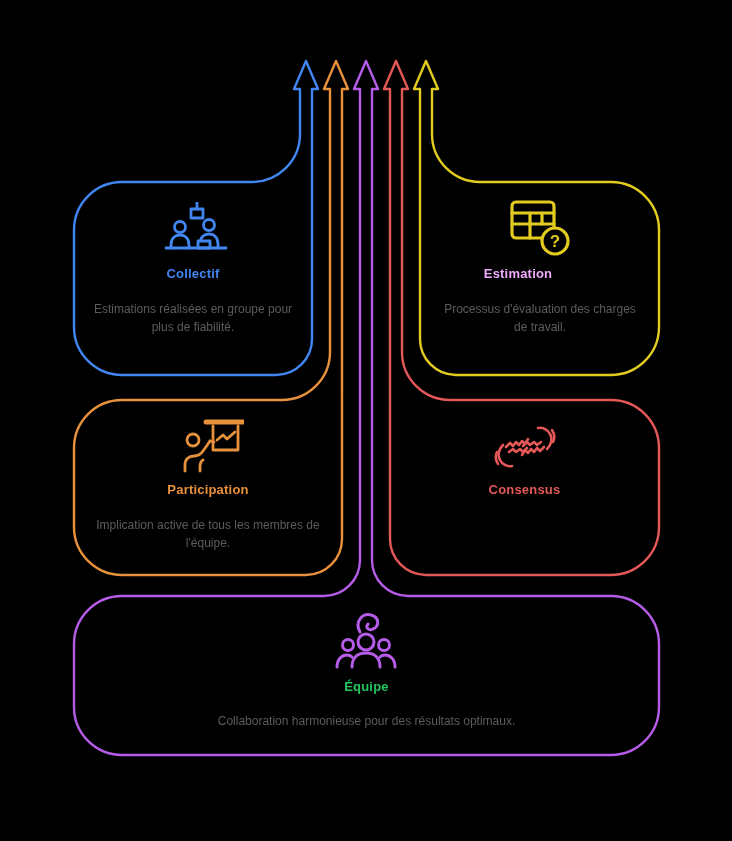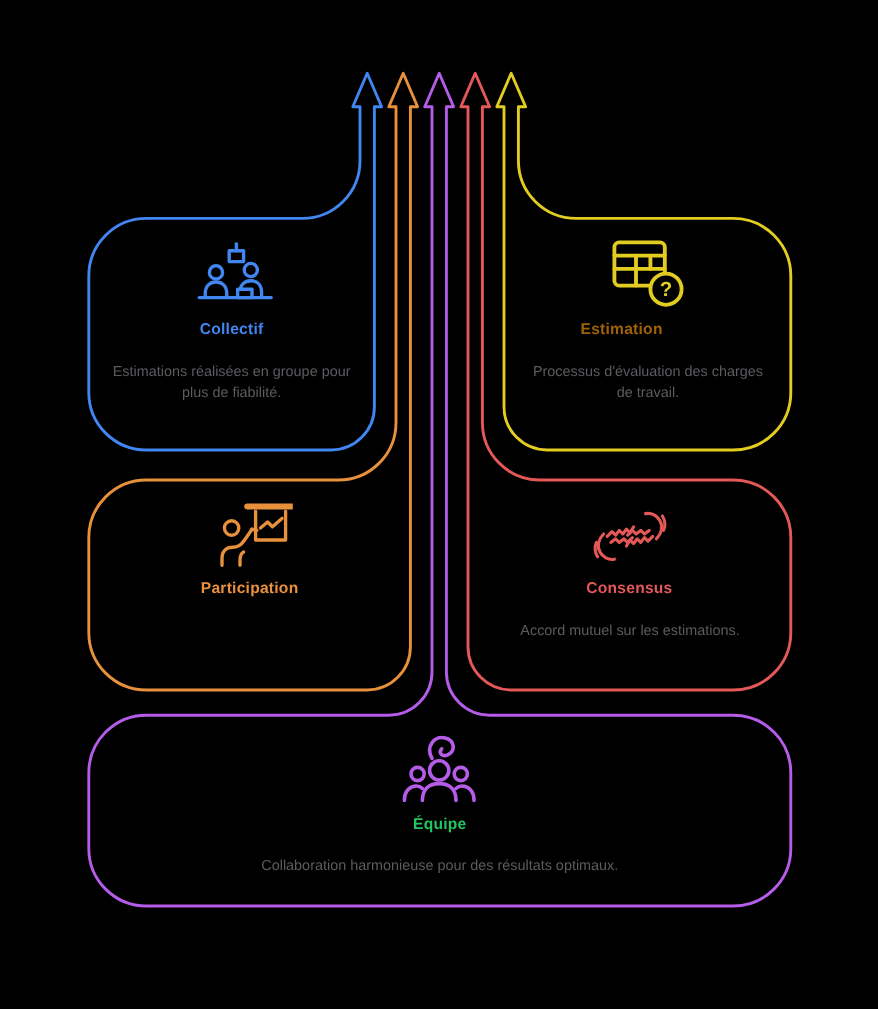--- a/index.html
+++ b/index.html
@@ -61,50 +61,50 @@
     <g fill="none" stroke-width="3.2" stroke-linecap="round" stroke-linejoin="round" stroke="#e3cc20">
       <rect x="3" y="4" width="42" height="36" rx="4"></rect>
       <path d="M3 15 H45"></path>
         <path d="M3 26 H45"></path>
         <path d="M21 15 V40"></path>
         <path d="M33 15 V26"></path>
       <circle cx="46" cy="43" r="13" fill="#000"></circle>
     </g>
     <text x="46" y="49" text-anchor="middle" font-size="17" font-weight="bold" font-family="Liberation Sans, sans-serif" fill="#e3cc20">?</text>
   </svg>
-  <div class="card-title" style="left: 420px; top: 266px; width: 196px; color: #a16207;">Estimation</div>
+  <div class="card-title" style="left: 420px; top: 266px; width: 196px; color: #f0abfc;">Estimation</div>
   <div class="card-desc" style="left: 440px; top: 300px; width: 200px; color: rgb(90, 92, 96);">Processus d'évaluation des charges de travail.</div>
 
   <svg class="icon" style="left:180px;top:419px" width="64" height="54" viewBox="0 0 64 54">
     <g fill="none" stroke-width="2.8" stroke-linecap="round" stroke-linejoin="round" stroke="#e8913c">
       <path d="M26 3 H63" stroke-width="5"></path>
       <path d="M33 7 V31 H58 V7"></path>
       <path d="M37 21 L43 16 L47 20 L55 13"></path>
       <circle cx="13" cy="21" r="6"></circle>
       <path d="M5 52 V46 C5 40 9 37 14 37 C18 37 21 35 23 32 C26 28 28 25 30 22"></path>
       <path d="M20 52 V48 C20 44 21 42 23 41"></path>
       <path d="M30 22 l4 1"></path>
     </g>
   </svg>
   <div class="card-title" style="left: 74px; top: 482px; width: 268px; color: rgb(232, 145, 60);">Participation</div>
+  <div class="card-desc" style="left: 88px; top: 516px; width: 240px; color: rgb(90, 92, 96);">Implication active de tous les membres de l'équipe.</div>
 
   <svg class="icon" style="left:493px;top:419px" width="64" height="56" viewBox="0 0 64 56">
     <g fill="none" stroke-width="2.6" stroke-linecap="round" stroke-linejoin="round" stroke="#e45858">
       <path d="M10 26 C6 30 4 36 7 41 C9 45 14 48 19 47"></path>
       <path d="M4 33 C2 37 3 42 5 45"></path>
       <path d="M13 28 L17 24 L20 27 L23 23 L26 26 L29 22 L32 25 L35 20"></path>
       <path d="M16 33 L20 30 L23 33 L27 30 L30 33 L34 29"></path>
       <path d="M54 30 C58 26 60 20 57 15 C55 11 50 8 45 9"></path>
       <path d="M60 23 C62 19 61 14 59 11"></path>
       <path d="M51 28 L47 32 L44 29 L41 33 L38 30 L35 34 L32 31 L29 36"></path>
       <path d="M48 23 L44 26 L41 23 L37 26 L34 23 L30 27"></path>
     </g>
   </svg>
   <div class="card-title" style="left: 390px; top: 482px; width: 269px; color: rgb(228, 88, 88);">Consensus</div>
-  <div class="card-desc" style="left: 405px; top: 516px; width: 240px; color: rgb(90, 92, 96);">Accord mutuel sur les estimations.</div>
 
   <svg class="icon" style="left:335px;top:613px" width="64" height="58" viewBox="0 0 64 58">
     <g fill="none" stroke-width="3" stroke-linecap="round" stroke-linejoin="round" stroke="#b55ce8">
       <path d="M25 19 C19 8 28 0 36 2 C44 4 45 13 38 16 C34 18 30 15 33 11"></path>
       <circle cx="31" cy="29" r="8"></circle>
       <circle cx="13" cy="32" r="5.5"></circle>
       <circle cx="49" cy="32" r="5.5"></circle>
       <path d="M17 54 C17 44 23 40 31 40 C39 40 45 44 45 54"></path>
       <path d="M2 54 C2 46 7 42 12 42 C14 42 16 43 17 44"></path>
       <path d="M45 44 C46 43 48 42 50 42 C55 42 60 46 60 54"></path>

